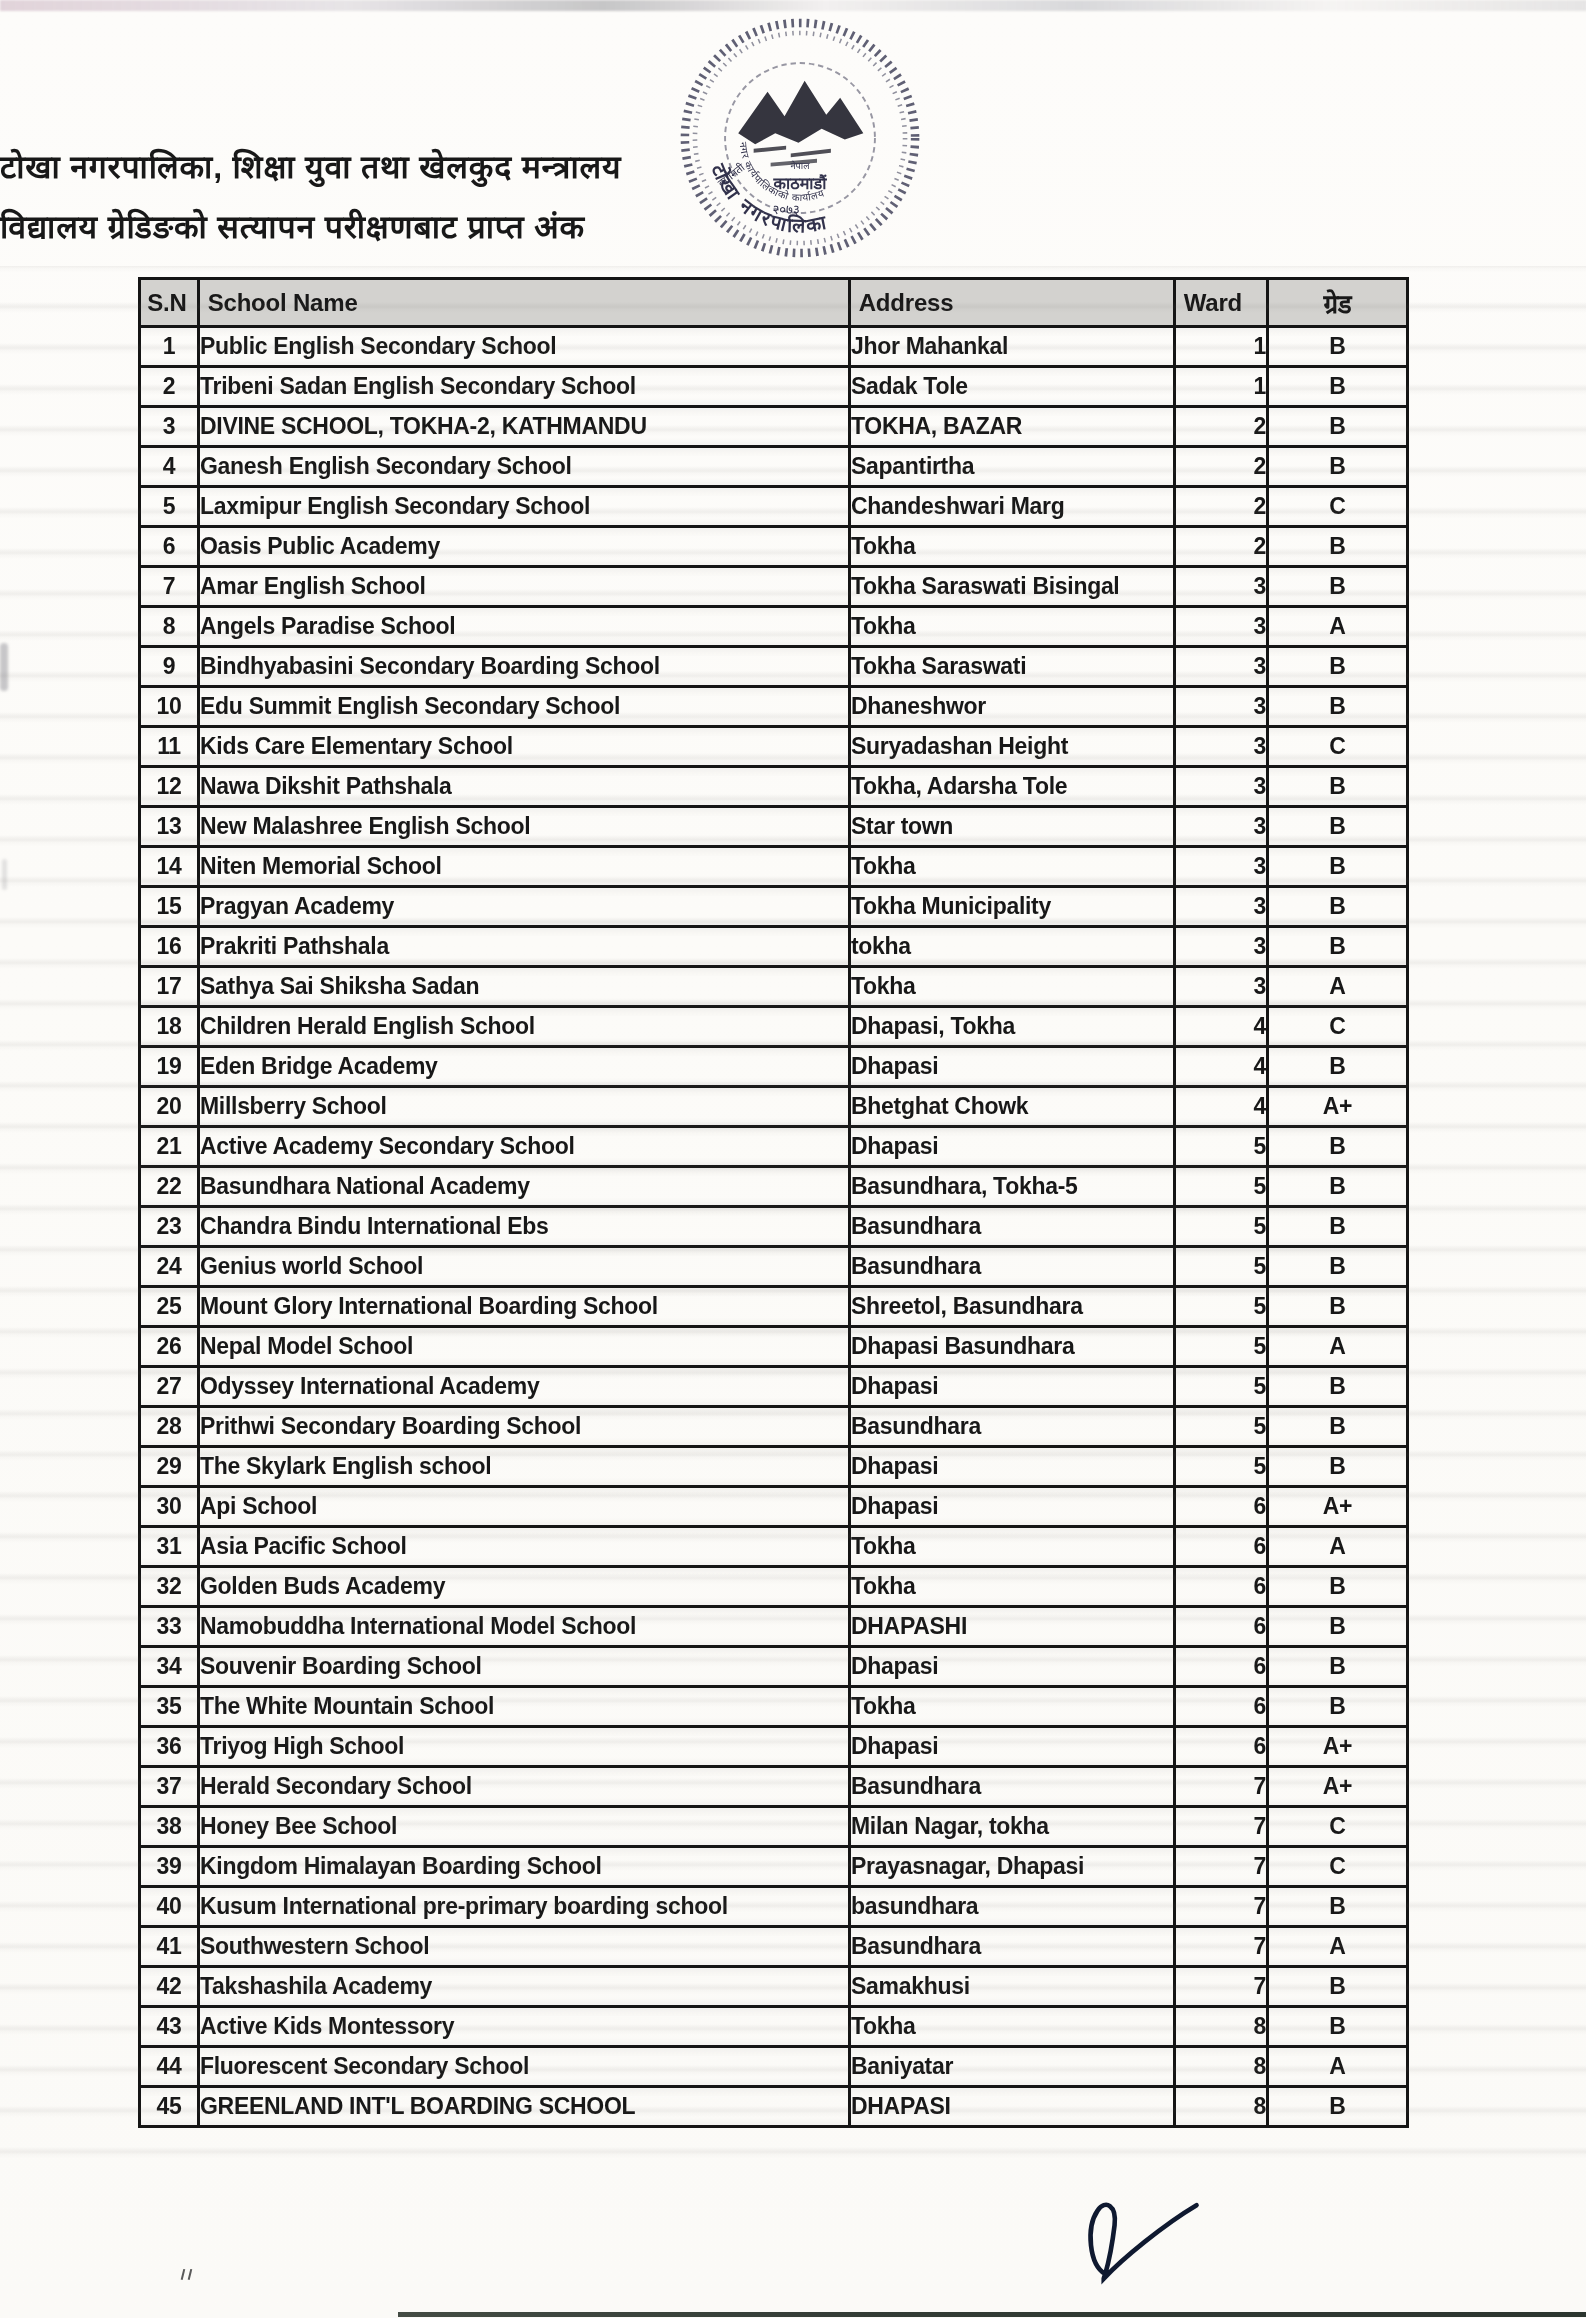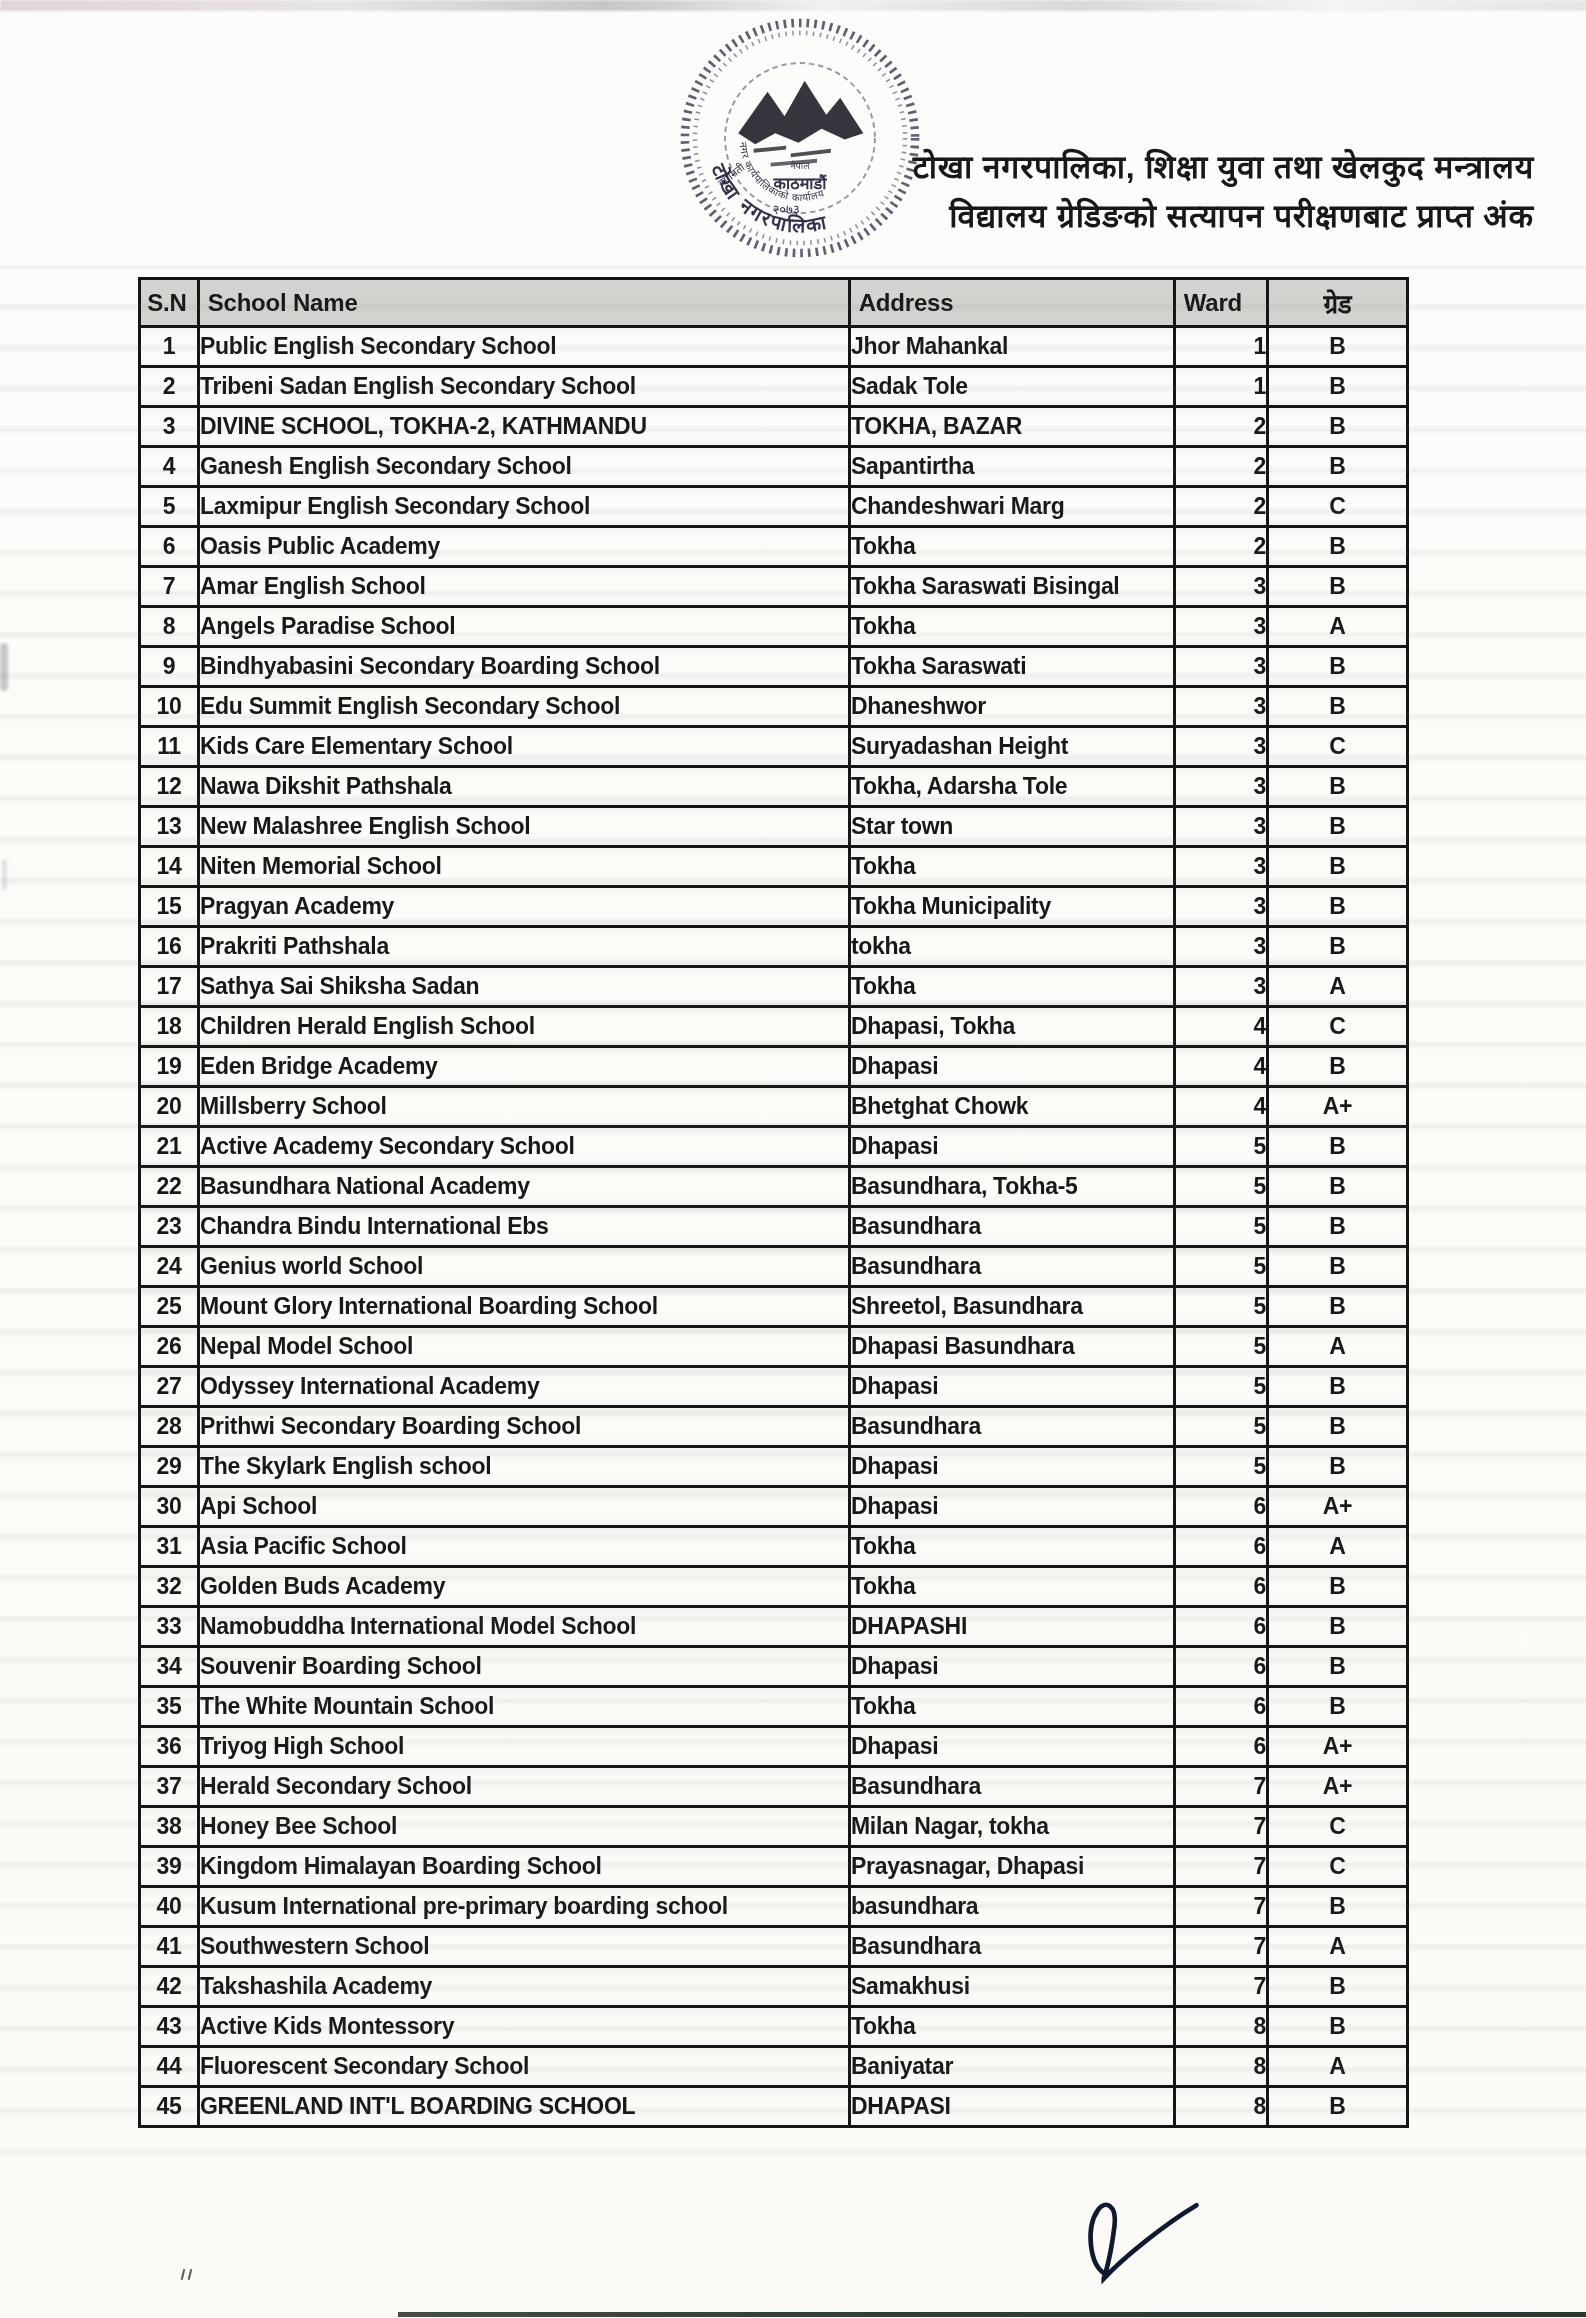--- a/index.html
+++ b/index.html
@@ -38,23 +38,23 @@
   }
   .ink-mark { position:absolute; left:180px; top:2269px; width:15.5px; height:17px; }
   .ink-mark i { position:absolute; display:block; width:2.3px; height:10.8px; background:#5a5a5a; transform:rotate(14deg); }
   .ink-mark i:first-child { left:2.3px; } .ink-mark i:last-child { left:8.5px; }
 
   
   .seal { position:absolute; left:671px; top:9.3px; width:258px; height:258px; opacity:.93; }
   .seal text, .seal textPath { fill:#23233f; font-family:"DejaVu Sans", sans-serif; }
 
   
-  .titles { position:absolute; left:0; top:144px; width:1534px; text-align:right; }
+  .titles { position:absolute; left:0; top:144px; width:1534px; text-align:left; }
   .title-1 { font-size:32px; font-weight:700; letter-spacing:0.8px; }
-  .title-2 { margin-top:6px; font-size:32px; font-weight:700; letter-spacing:0.8px; }
+  .title-2 { margin-top:17px; font-size:32px; font-weight:700; letter-spacing:0.8px; }
 
   
   table.grades {
     position:absolute; left:138px; top:277px;
     border-collapse:collapse; table-layout:fixed; width:1267px;
     background:transparent;
   }
   table.grades th, table.grades td { border:3.1px solid #151515; overflow:hidden; white-space:nowrap; }
   table.grades thead th {
     background:#d3d2cf; height:45px; font-size:24px; font-weight:700;

